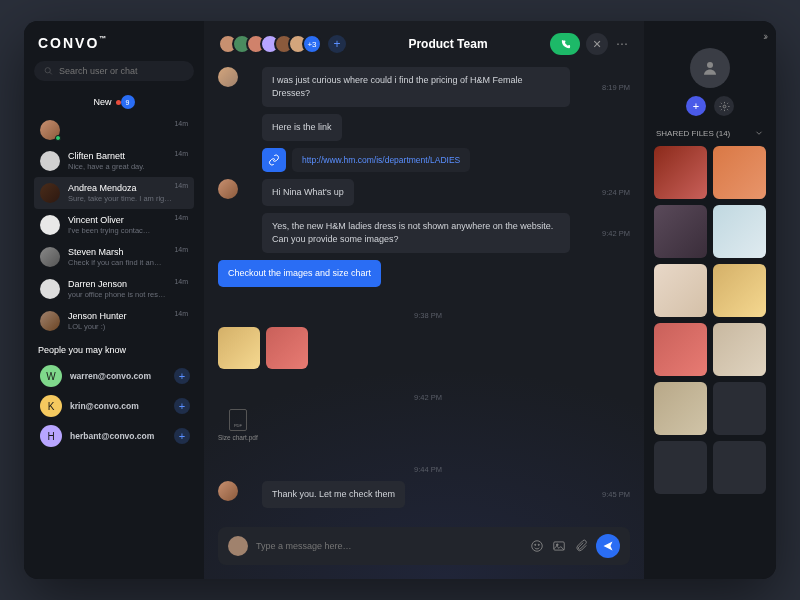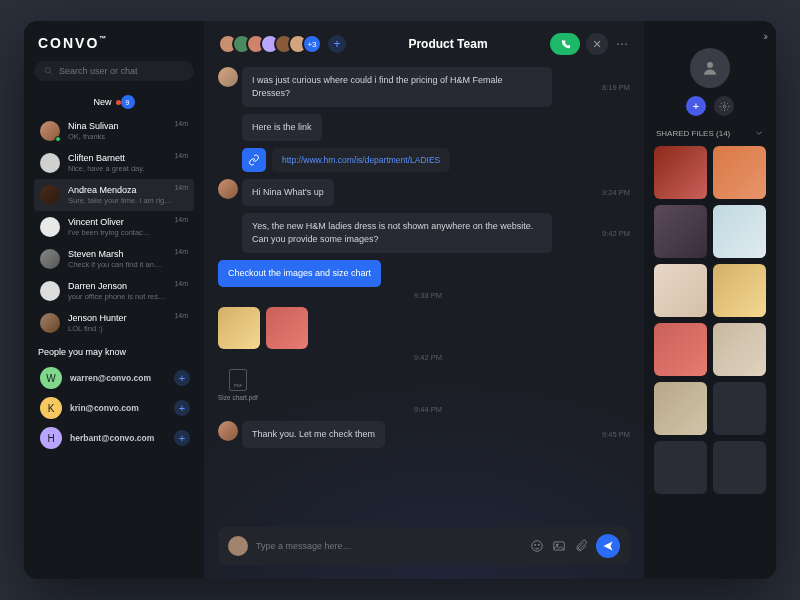--- a/index.html
+++ b/index.html
@@ -74,21 +74,21 @@
 .stack .more { width:20px; height:20px; border-radius:50%; background:#2a6df4; color:#fff; font-size:8px; font-weight:500; display:flex; align-items:center; justify-content:center; border:2px solid #1a1d23; margin-left:-6px; }
 .stack .add { width:18px; height:18px; border-radius:50%; background:#1f2e4a; color:#5a8fff; font-size:12px; display:flex; align-items:center; justify-content:center; margin-left:6px; }
 .title { color:#fff; font-size:12px; font-weight:600; }
 .head-actions { display:flex; align-items:center; gap:6px; }
 .call-btn { width:30px; height:22px; border-radius:11px; background:#1db968; display:flex; align-items:center; justify-content:center; }
 .call-btn svg{width:11px;height:11px;fill:#fff;}
 .circ-btn { width:22px; height:22px; border-radius:50%; background:#2a2d35; color:#999; font-size:11px; display:flex; align-items:center; justify-content:center; }
 .kebab { color:#888; font-size:12px; cursor:pointer; padding:0 2px; }
 .messages { flex:1; overflow-y:auto; padding:2px 14px 8px; }
 .messages::-webkit-scrollbar{width:0;}
-.row { display:flex; gap:4px; margin-bottom:7px; align-items:flex-start; }
+.row { display:flex; gap:24px; margin-bottom:7px; align-items:flex-start; }
 .row .mav { width:20px; height:20px; border-radius:50%; flex-shrink:0; }
 .mav1{background:linear-gradient(135deg,#d4a57c,#a0826d);} .mav2{background:linear-gradient(135deg,#c89070,#8b5a3c);}
 .row .col { flex:1; }
 .bubble {
   background:#272a32; color:#d0d3d8; font-size:9px;
   padding:7px 10px; border-radius:5px; display:inline-block;
   max-width:310px; line-height:13px;
 }
 .row.me { justify-content:flex-end;flex-direction:column; }
 .row.me .col { display:flex; justify-content:flex-end; }
@@ -159,24 +159,20 @@
           <span>New</span>
           <span class="dot"></span>
         </div>
       <span class="badge-count">9</span>
     </div>
     <div class="contacts" id="contacts">
         <div class="contact">
           <span class="av av1">
             <span class="status"></span>
           </span>
-  <div class="info">
-            <div class="name">Nina Sulivan</div>
-            <div class="preview">OK, thanks</div>
-          </div>
   <span class="time">14m</span>
         </div>
         <div class="contact">
           <span class="av av2"></span>
   <div class="info">
             <div class="name">Cliften Barnett</div>
             <div class="preview">Nice, have a great day.</div>
           </div>
   <span class="time">14m</span>
         </div>
@@ -209,21 +205,21 @@
   <div class="info">
             <div class="name">Darren Jenson</div>
             <div class="preview">your office phone is not res…</div>
           </div>
   <span class="time">14m</span>
         </div>
         <div class="contact">
           <span class="av av7"></span>
   <div class="info">
             <div class="name">Jenson Hunter</div>
-            <div class="preview">LOL find :)</div>
+            <div class="preview">LOL your :)</div>
           </div>
   <span class="time">14m</span>
         </div>
       </div>
     <div class="section-title">People you may know</div>
     <div id="suggestions">
         <div class="suggest">
           <span class="sug-av sug-w">W</span>
   <span class="email">warren@convo.com</span>
   <span class="plus-sm">+</span>

